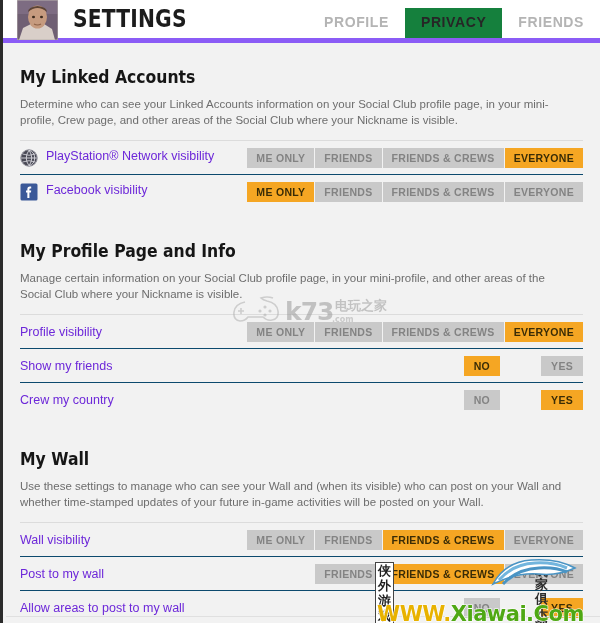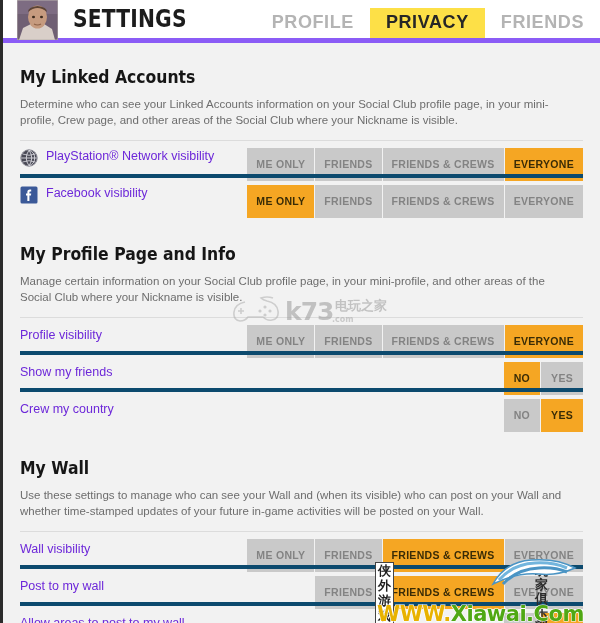--- a/index.html
+++ b/index.html
@@ -59,33 +59,33 @@
   }
   .tabs {
     position: absolute;
     right: 0px;
     bottom: 0px;
     display: flex;
     align-items: flex-end;
     height: 30px;
   }
   .tab {
-    font-size: 18px;
+    font-size: 14px;
     font-weight: bold;
     letter-spacing: 0.6px;
     color: #b4b4b4;
     padding: 8px 16px 9px 16px;
     line-height: 13px;
     white-space: nowrap;
     cursor: pointer;
     background: transparent;
   }
   .tab.active {
     color: #262626;
-    background: #fde047;
+    background: #15803d;
   }
 
   
   .content {
     position: relative;
     padding: 0 0 0 0;
   }
   .section {
     padding: 0 17px;
   }
@@ -105,21 +105,21 @@
     margin-top: 9px;
     max-width: 556px;
   }
 
   .rows {
     margin-top: 12px;
   }
   .row {
     position: relative;
     height: 33px;
-    border-top: 4px solid #0c4a6e;
+    border-top: 1px solid #0c4a6e;
     display: flex;
     align-items: center;
   }
   .row:first-child { border-top: 1px solid #dcdcdc; }
   .row-label {
     font-size: 12.5px;
     color: #6d28d9;
     display: flex;
     white-space: nowrap;
   }
@@ -143,30 +143,30 @@
   .seg-opt {
     background: #c9c9c9;
     color: #838383;
     font-size: 10.5px;
     font-weight: bold;
     letter-spacing: 0.3px;
     display: flex;
     align-items: center;
     justify-content: center;
     padding: 0 9px;
-    height: 33px;
+    height: 20px;
     box-sizing: border-box;
     cursor: pointer;
     white-space: nowrap;
   }
   .seg-opt.selected {
     background: #f5a623;
     color: #3a2c06;
   }
-  .seg.yesno .seg-opt { padding: 0 10px; min-width: 34px; }
+  .seg.yesno .seg-opt { padding: 0 10px; min-width: 34px; margin-left: 40px; }
 
   
   .section-gap { height: 33px; }
   .section-gap-sm { height: 24px; }
 
   
   .wm {
     position: absolute;
     pointer-events: none;
   }

